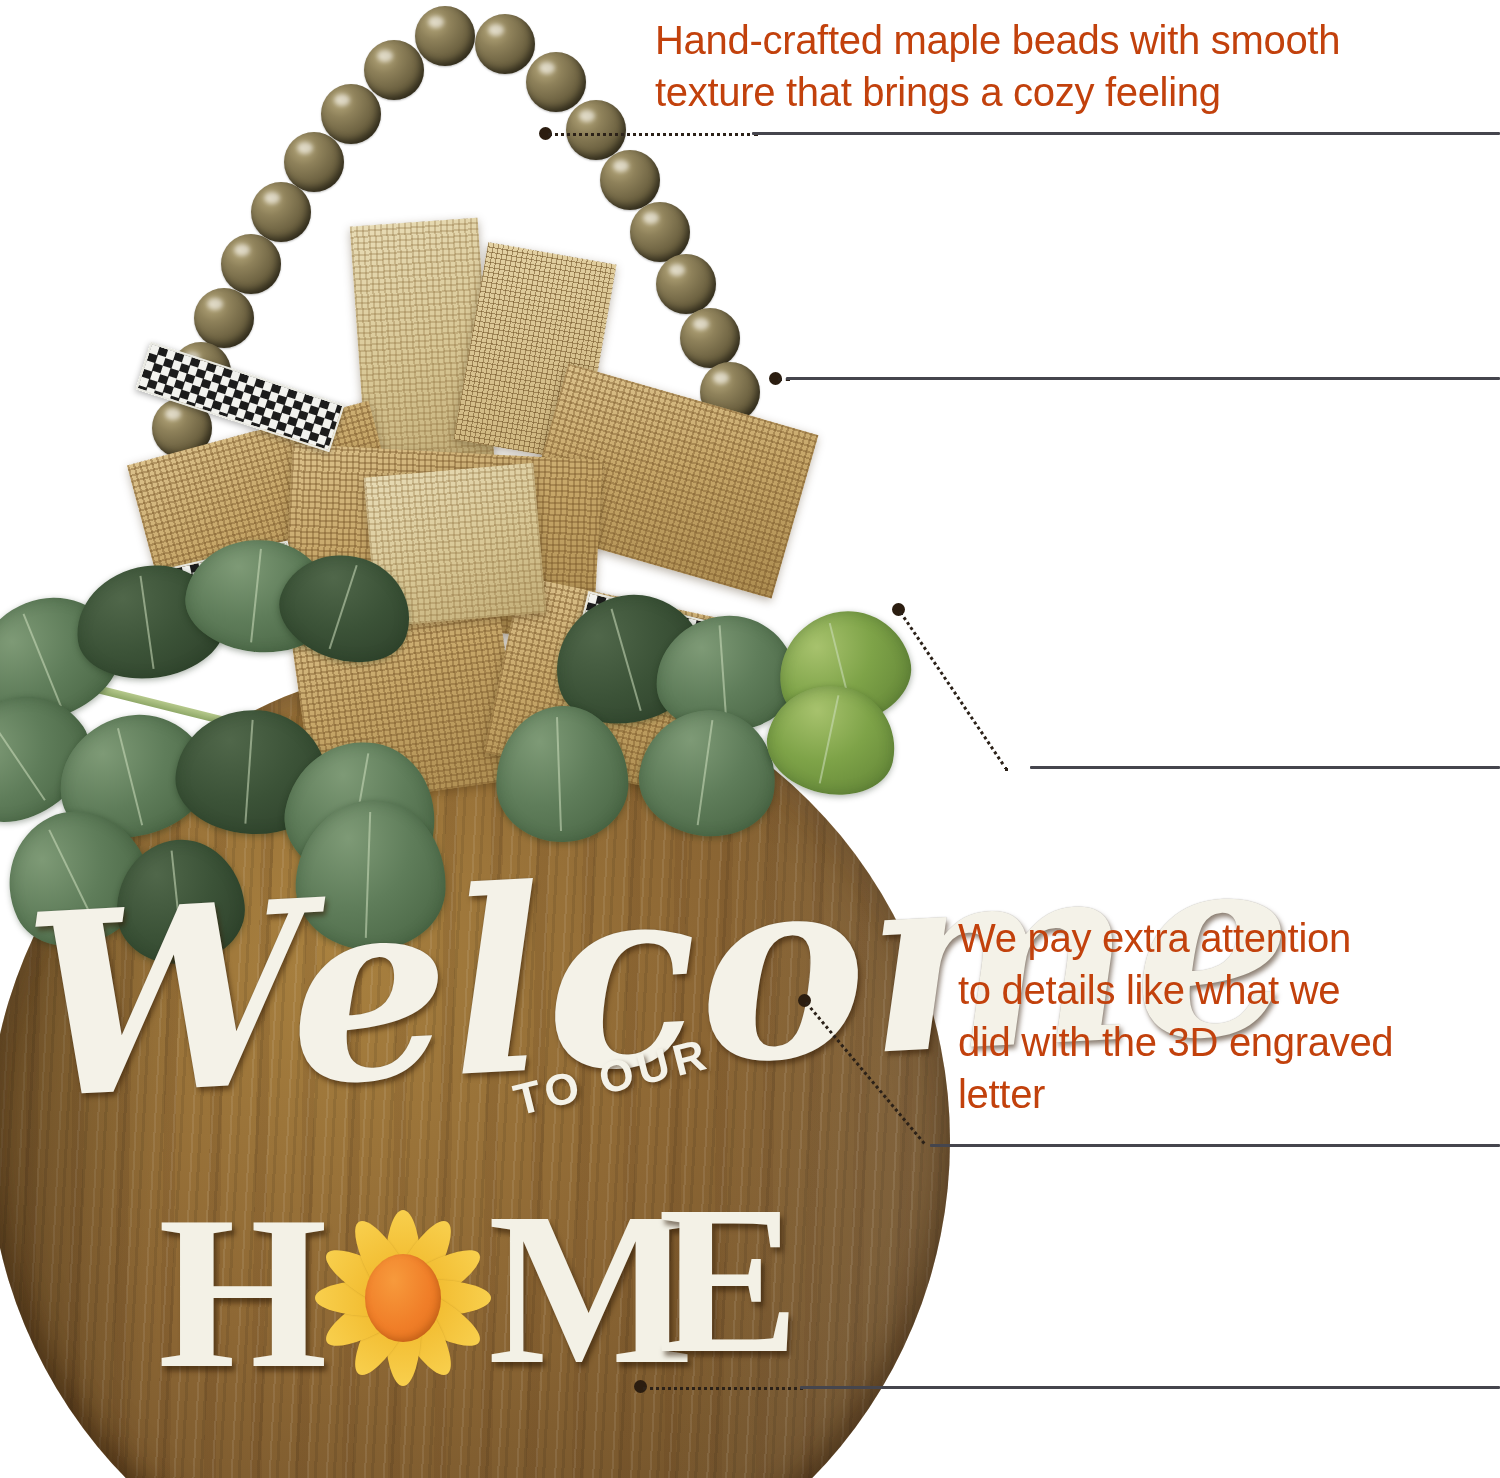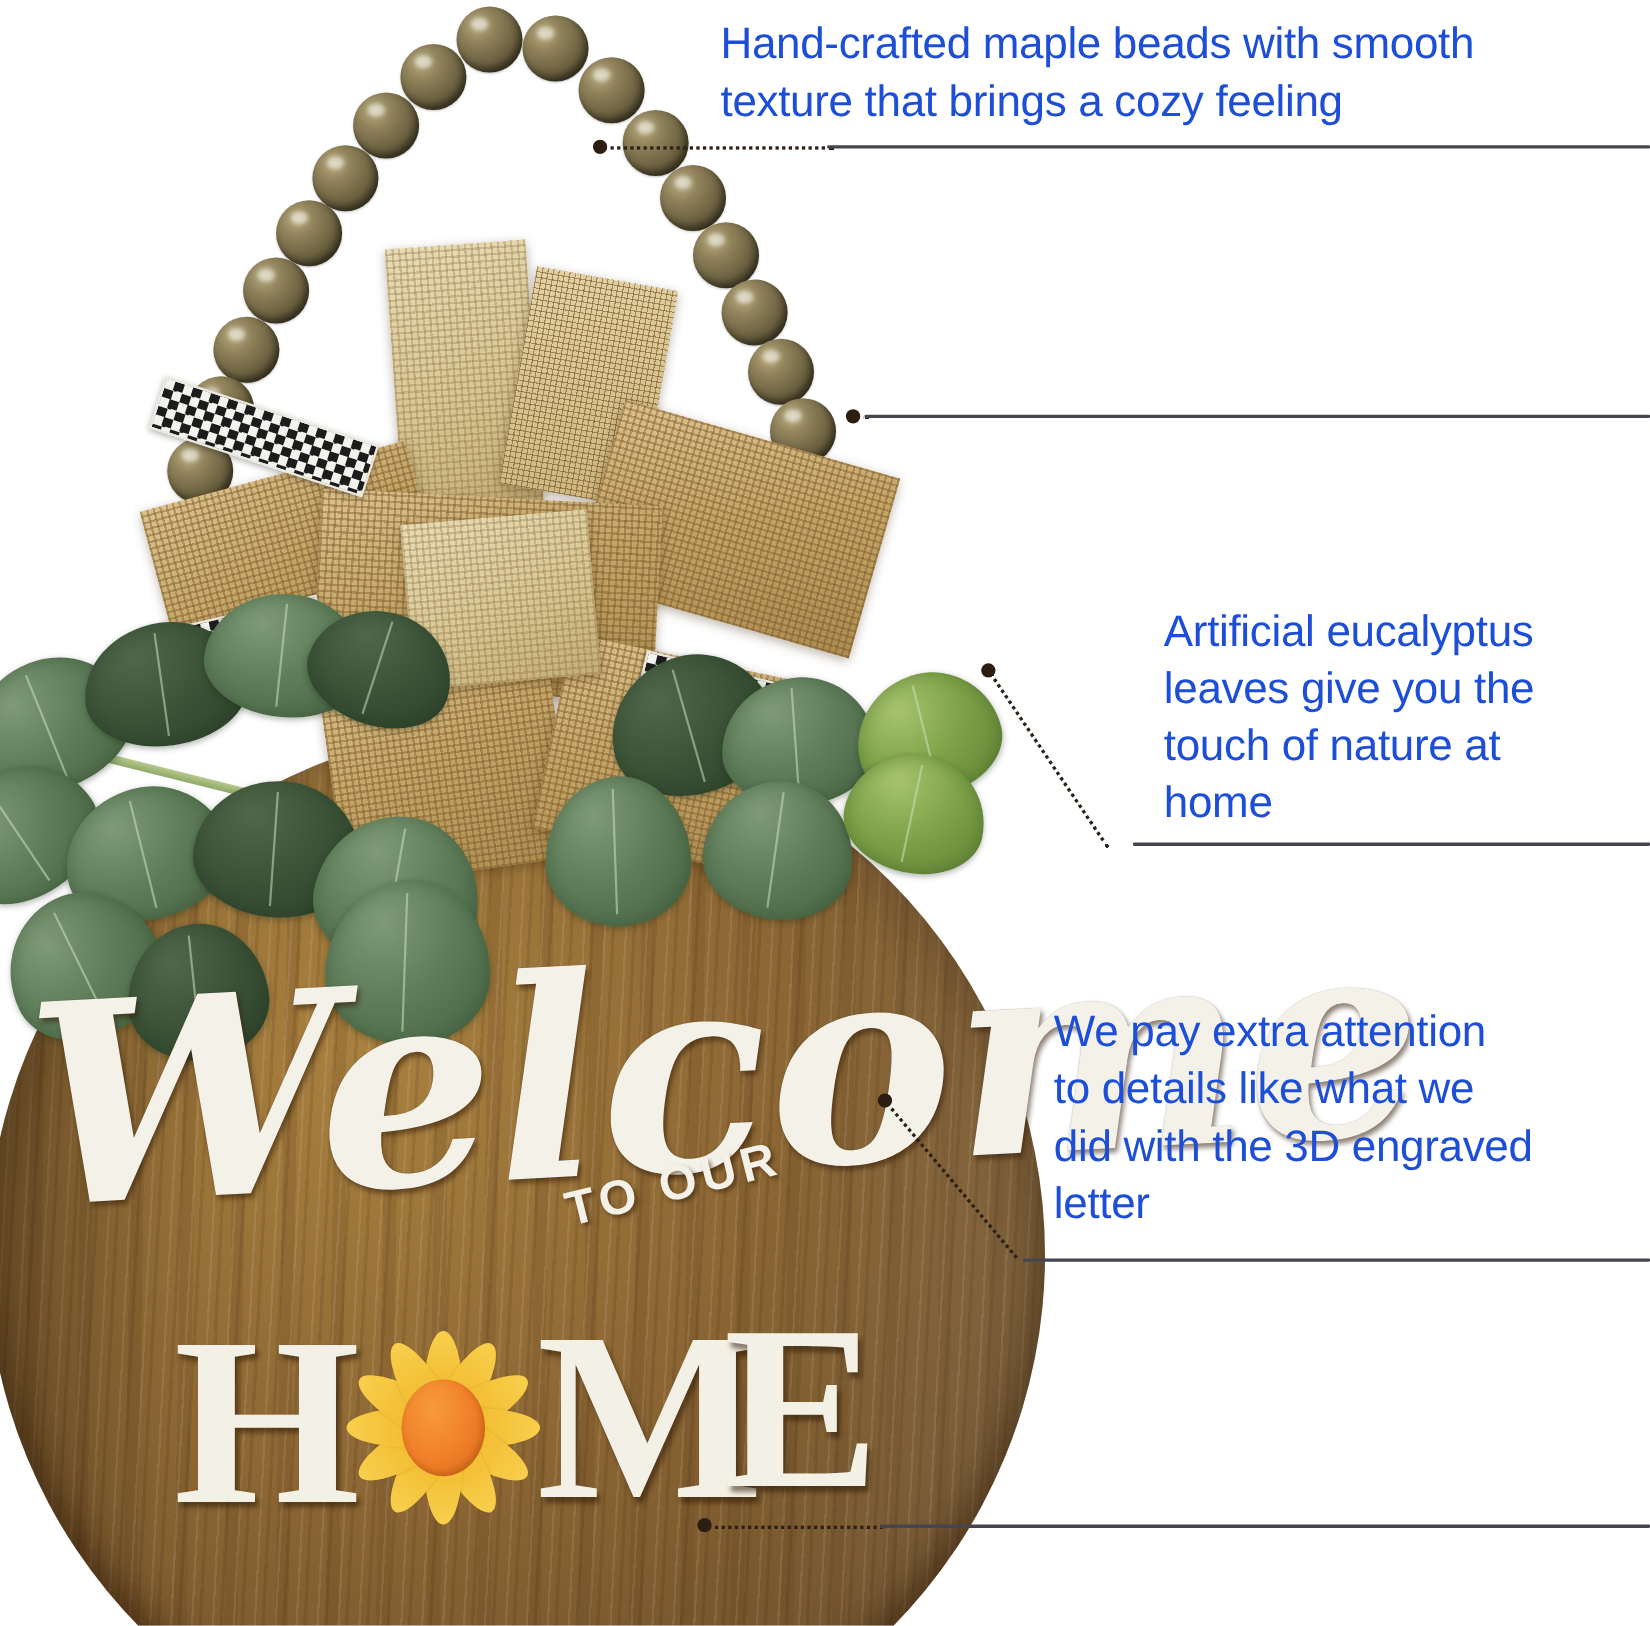--- a/index.html
+++ b/index.html
@@ -14,21 +14,21 @@
     position: relative;
     width: 1500px;
     height: 1478px;
     background: #ffffff;
     overflow: hidden;
   }
 
   
   .callout-text {
     position: absolute;
-    color: #1d4ed8;
+    color: #c2410c;
     font-family: "Liberation Sans", sans-serif;
     font-weight: 400;
     line-height: 1.30;
     letter-spacing: -0.3px;
     white-space: pre-line;
   }
   .underline {
     position: absolute;
     height: 3px;
     background: #45454d;
@@ -330,24 +330,20 @@
   <div class="callout-text" style="left:655px;top:14px;width:840px;font-size:40px;">Hand-crafted maple beads with smooth
 texture that brings a cozy feeling</div>
   <div class="leaddot" style="left:539px;top:127px;"></div>
   <div class="dotline" style="left:548px;top:133px;width:210px;"></div>
   <div class="underline" style="left:752px;top:132px;width:748px;"></div>
 
   <div class="leaddot" style="left:769px;top:372px;"></div>
   <div class="dotline" style="left:778px;top:378px;width:12px;"></div>
   <div class="underline" style="left:786px;top:377px;width:714px;"></div>
 
-  <div class="callout-text" style="left:1058px;top:548px;width:442px;font-size:40px;">Artificial eucalyptus
-leaves give you the
-touch of nature at
-home</div>
   <div class="leaddot" style="left:892px;top:603px;"></div>
   <div class="dotline" style="left:900px;top:610px;width:192px;transform:rotate(56deg);"></div>
   <div class="underline" style="left:1030px;top:766px;width:470px;"></div>
 
   <div class="callout-text" style="left:958px;top:912px;width:542px;font-size:40px;">We pay extra attention
 to details like what we
 did with the 3D engraved
 letter</div>
   <div class="leaddot" style="left:798px;top:994px;"></div>
   <div class="dotline" style="left:806px;top:1001px;width:184px;transform:rotate(50deg);"></div>

